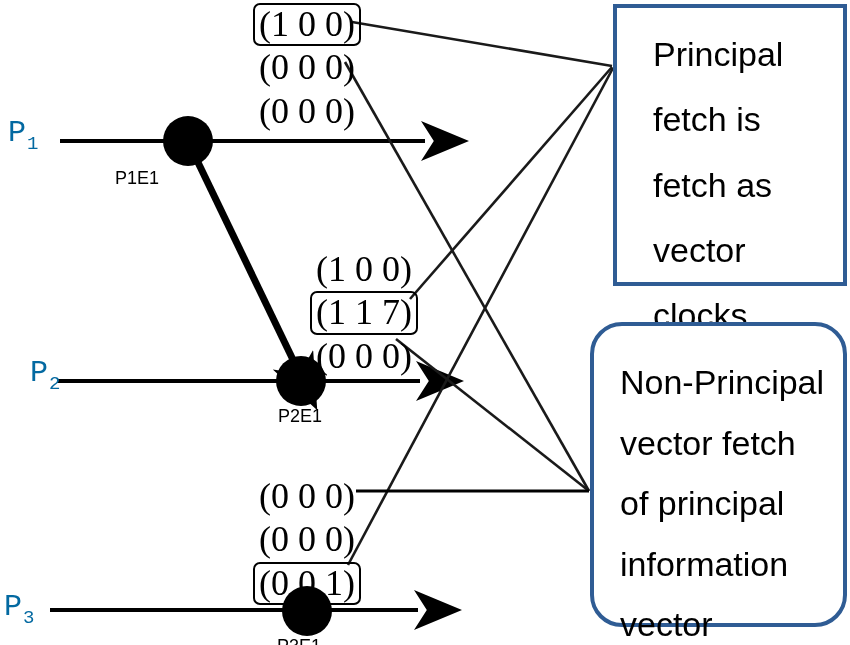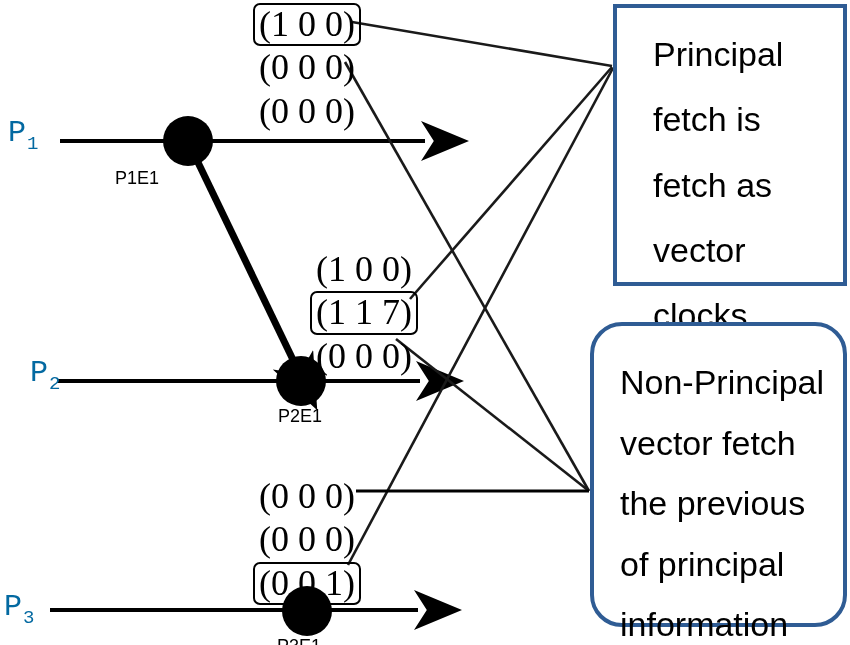--- a/index.html
+++ b/index.html
@@ -163,19 +163,18 @@
     <span>Principal</span>
     <span>fetch is</span>
     <span>fetch as</span>
     <span>vector</span>
     <span>clocks</span>
   </div>
 
   <div class="callout" style="left:590px; top:322px; width:257px; height:305px; line-height:1.78; padding-top:26px; padding-left:26px;border-radius:32px;">
     <span>Non-Principal</span>
     <span>vector fetch</span>
-    <span>the previous</span>
     <span>of principal</span>
     <span>information</span>
     <span>vector</span>
   </div>
 
 </div>
 
 </body></html>

